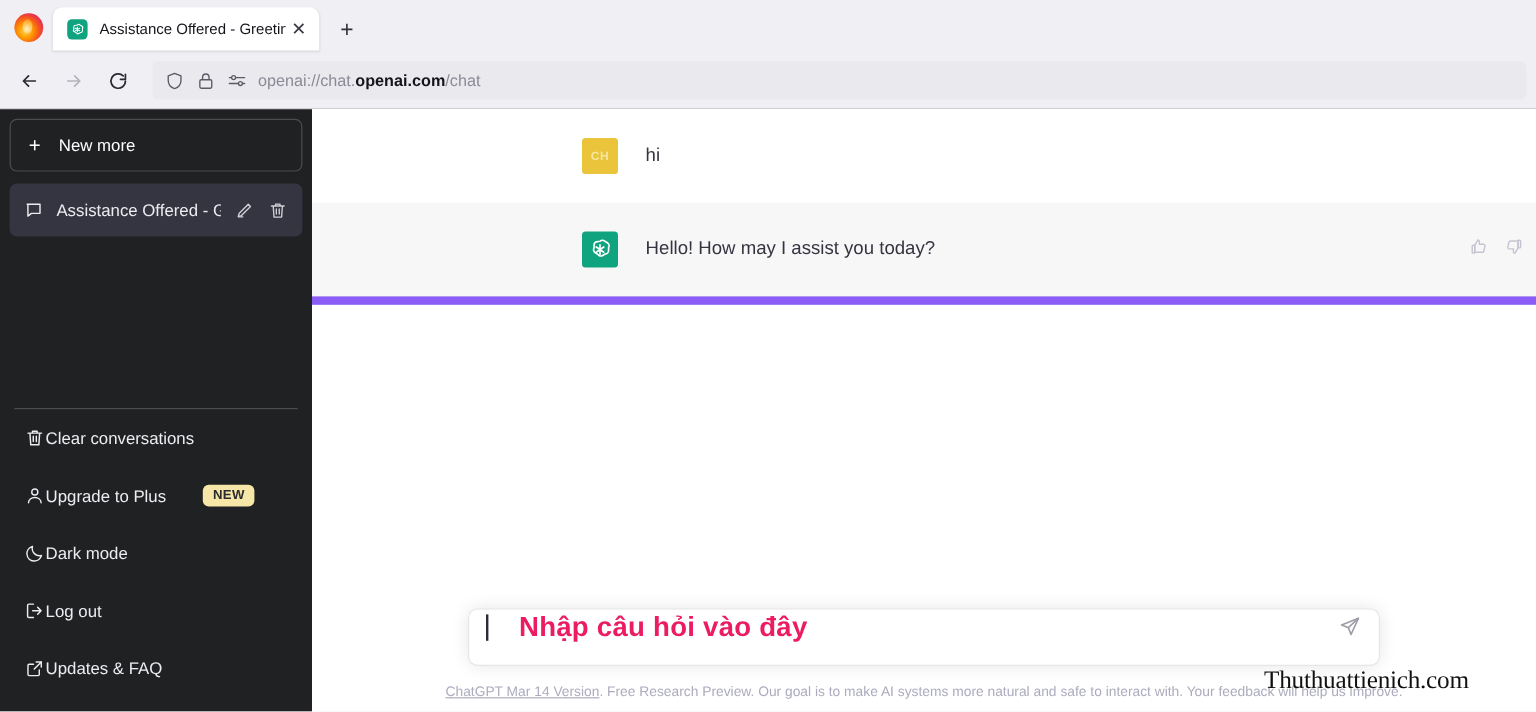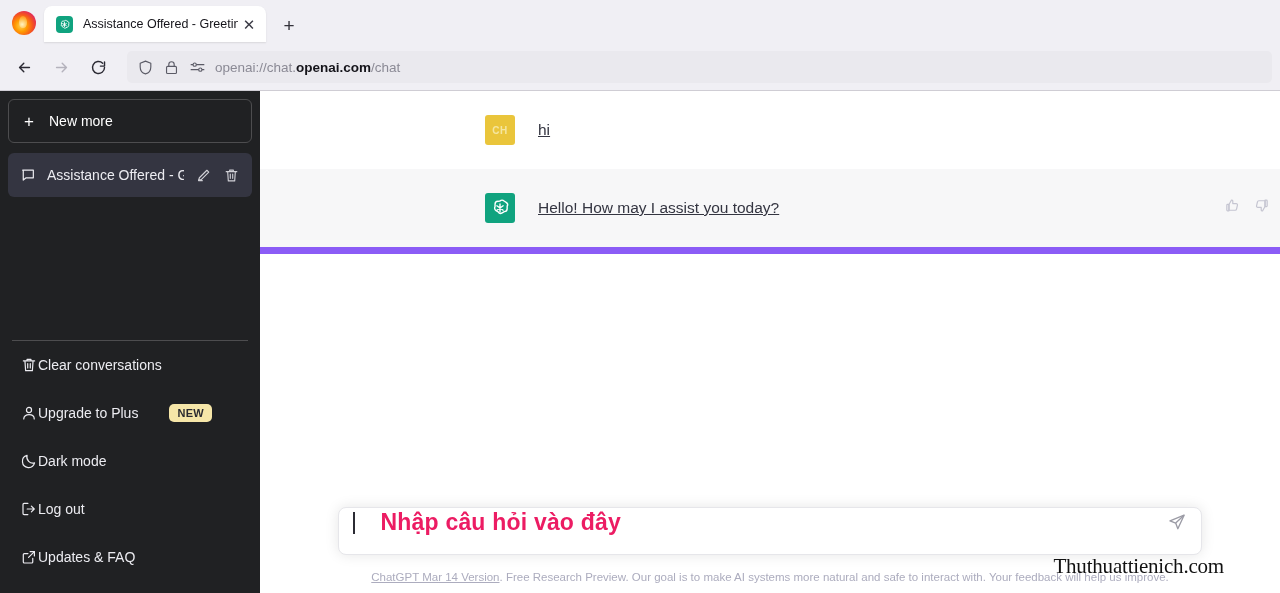--- a/index.html
+++ b/index.html
@@ -128,33 +128,33 @@
   }
   .avatar {
     width: 30px; height: 30px; flex: 0 0 auto; border-radius: 3px;
     display: flex; align-items: center; justify-content: center;
   }
   .avatar.user { background: #eac53b; color: #f5e6a0; font-size: 10px; font-weight: 600; letter-spacing: .5px; }
   .avatar.bot  { background: #10a37f; }
   .avatar.bot svg { width: 22px; height: 22px; display: block; }
   .msgtext {
     margin-left: 23px; font-size: 15.5px; line-height: 1.55; color: #343541;
-    flex: 1 1 auto; padding-top: 3px; text-decoration: underline;
+    flex: 1 1 auto; padding-top: 3px;
   }
   .fbicons { position: absolute; right: 10px; top: 4px; display: flex; gap: 12px; }
   .fbicons .fb { width: 17px; height: 17px; color: #c5c5d1; }
   .fbicons .fb svg { width: 17px; height: 17px; display: block; }
 
   
   .composer-wrap {
     position: absolute; left: 0; right: 0; bottom: 0; padding: 0 28px 8px 28px;
     background: linear-gradient(180deg, rgba(255,255,255,0) 0%, #fff 28%);
   }
   .composer {
-    margin: 0 auto; width: 864px; max-width: 100%;
+    margin: 0 auto; width: 760px; max-width: 100%;
     background: #fff; border: 1px solid #e6e6ea; border-radius: 8px;
     box-shadow: 0 0 14px rgba(0,0,0,.10);
     height: 48px; display: flex; align-items: center; padding: 0 12px 16px 14px;
     position: relative;
   }
   .caret {
     width: 1.5px; height: 22px; background: #2b2b33; flex: 0 0 auto; margin-right: 26px;
   }
   .placeholder {
     flex: 1 1 auto; font-size: 23px; font-weight: 700; color: #ec1c63;

